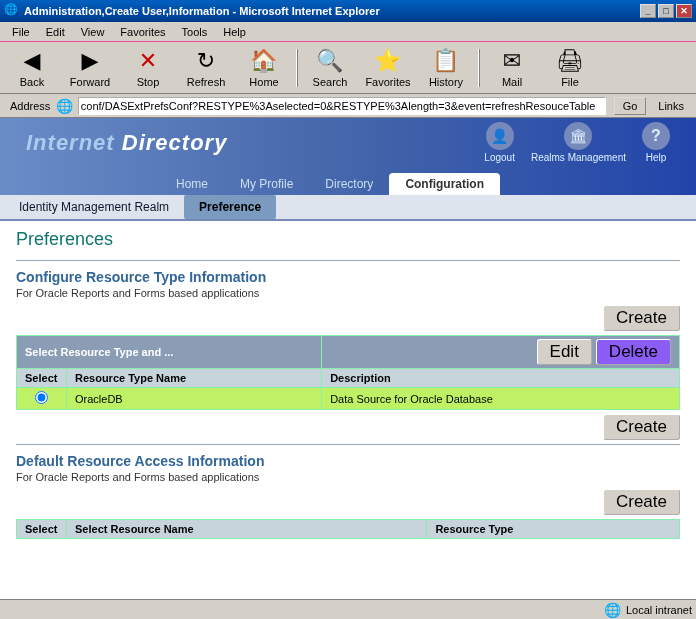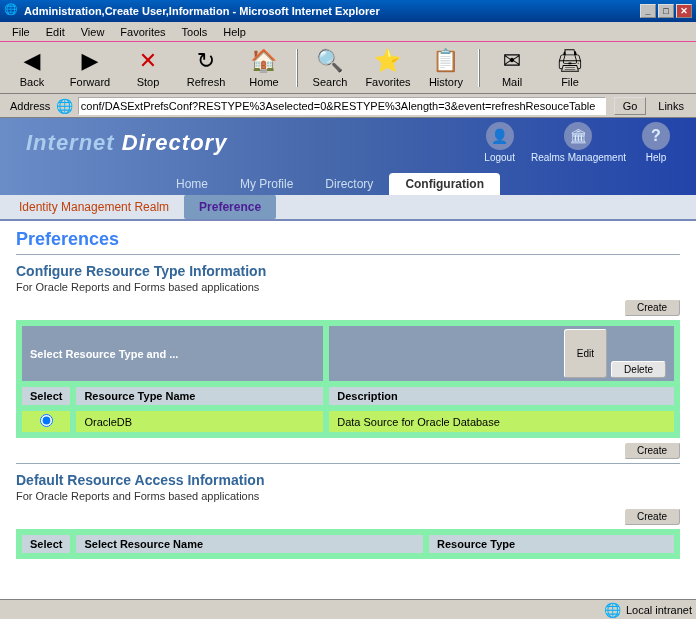--- a/index.html
+++ b/index.html
@@ -156,39 +156,39 @@
       display: flex;
       align-items: center;
       padding: 0 4px;
       height: 26px;
       border-bottom: 2px solid #7788bb;
     }
     .sub-nav-item {
       padding: 4px 14px;
       font-size: 12px;
       cursor: pointer;
-      color: #c2410c;
+      color: #0f172a;
       border: 1px solid transparent;
     }
     .sub-nav-item.active {
       background: #7a9abf;
-      color: #4c1d95;
+      color: #000000;
       border-radius: 2px;
       font-weight: bold;
     }
 
     
     .page-content {
       padding: 8px 16px;
     }
     .page-title {
       font-size: 18px;
-      color: #3b82f6;
-      font-weight: bold;
-      margin-bottom: 4px;
+      color: #0f766e;
+      font-weight: normal;
+      margin-bottom: 10px;
     }
     .section-title {
       font-size: 14px;
       color: #336699;
       font-weight: bold;
       margin-top: 8px;
       margin-bottom: 2px;
     }
     .section-desc {
       font-size: 11px;
@@ -198,21 +198,21 @@
     .divider { border: none; border-top: 1px solid #99aabb; margin: 4px 0; }
 
     
     .table-actions-top {
       display: flex;
       justify-content: flex-end;
       margin-bottom: 4px;
     }
     .action-btn {
       padding: 2px 12px;
-      font-size: 10px;
+      font-size: 17px;
       background: #d4d0c8;
       border: 1px outset #fff;
       cursor: pointer;
       border-radius: 3px;
     }
 
     .resource-table {
       width: 100%;
       border-collapse: collapse;
       border: 1px solid #9aabbb;
@@ -225,21 +225,21 @@
     .resource-table .table-header-row td {
       padding: 3px 8px;
       font-weight: bold;
     }
     .resource-table .col-header-row {
       background: #c8d4dc;
       font-weight: bold;
     }
     .resource-table td, .resource-table th {
       padding: 3px 8px;
-      border: 6px solid #86efac;
+      border: 1px solid #86efac;
     }
     .resource-table .data-row td { background: #bef264; }
     .resource-table .data-row:nth-child(even) td { background: #f0f4f8; }
 
     .table-actions-bottom {
       display: flex;
       justify-content: flex-end;
       margin-top: 4px;
     }
 
@@ -382,21 +382,21 @@
       <button class="action-btn">Create</button>
     </div>
 
     <table class="resource-table">
       <tbody>
           <tr class="table-header-row">
         <td colspan="2" style="font-weight:bold;">Select Resource Type and ...</td>
         <td style="text-align:right;">
           <span style="display:inline-flex;gap:4px;">
             <button class="action-btn" style="background:#d4d0c8;">Edit</button>
-            <button class="action-btn" style="background:#e5e5e5;margin-top:32px;">Delete</button>
+            <button class="action-btn" style="background:#8b5cf6;">Delete</button>
           </span>
         </td>
       </tr>
       <tr class="col-header-row">
         <td style="width:50px;">Select</td>
         <td>Resource Type Name</td>
         <td>Description</td>
       </tr>
       <tr class="data-row">
         <td style="text-align:center;"><input type="radio" name="restype" checked="" style=""></td>

